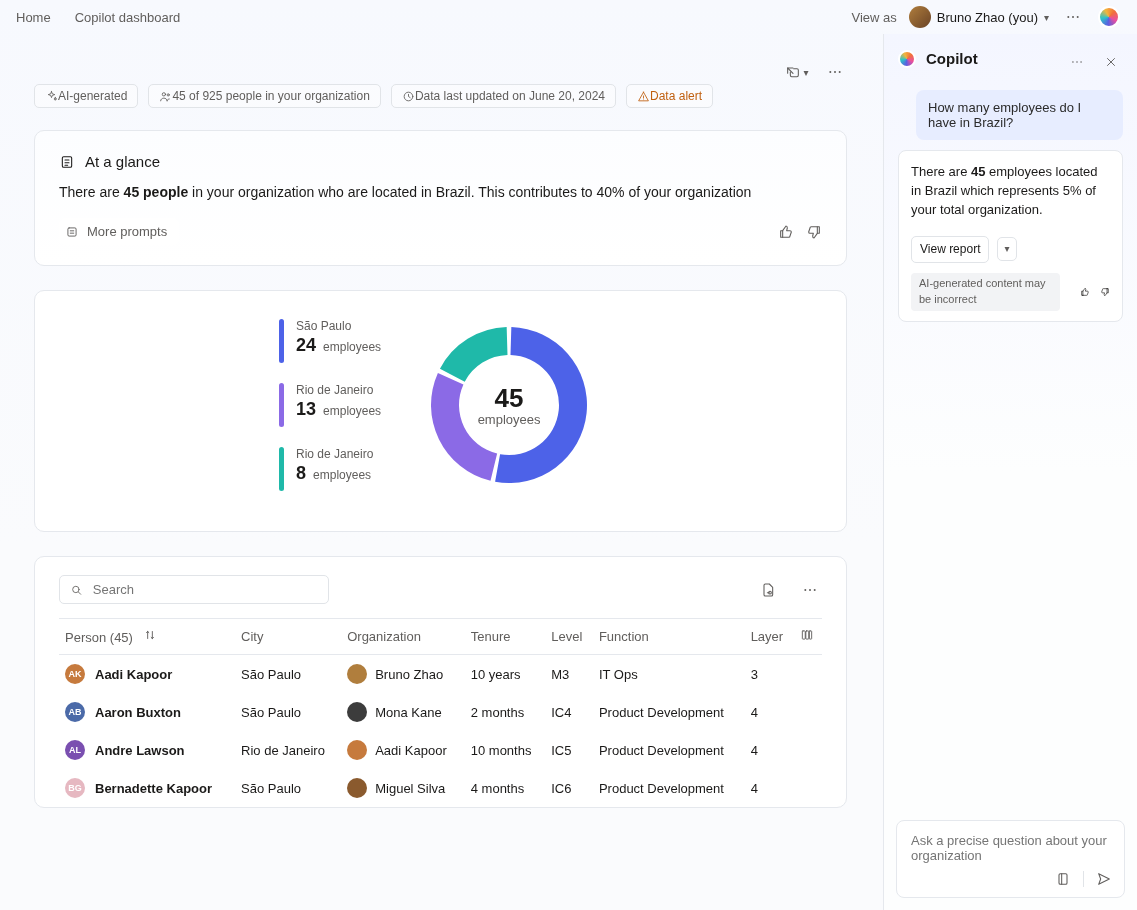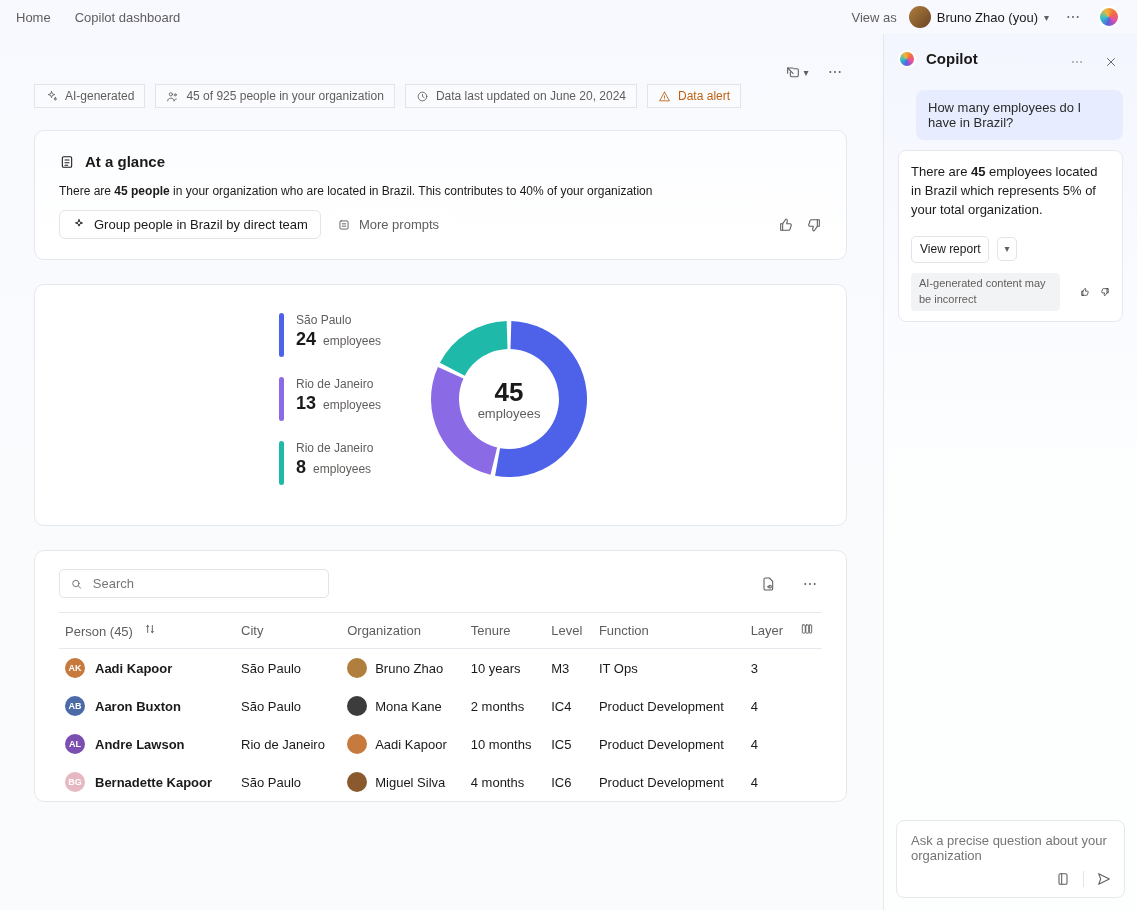--- a/index.html
+++ b/index.html
@@ -49,36 +49,36 @@
   .side{width:254px;border-left:1px solid var(--card-border);background:linear-gradient(180deg,#f4f6ff 0%,#fdfefe 50%);display:flex;flex-direction:column}
 
   h1{font-size:36px;font-weight:700;line-height:1.18;margin:14px 0 16px;max-width:620px}
 
   .title-row{display:flex;align-items:flex-start}
   .title-right{margin-left:auto;display:flex;gap:14px;align-items:center;padding-top:18px}
 
   
   .tags{display:flex;gap:10px;flex-wrap:wrap;margin-bottom:22px}
   .tag{
-    display:inline-flex;align-items:center;gap:7px;
-    border:1px solid var(--border);border-radius:0;
+    display:inline-flex;align-items:center;
+    border:1px solid var(--border);border-radius:5px;
     padding:4px 10px;font-size:12px;color:var(--muted);
     background:#fff6;
   }
   .tag.alert{color:var(--badge-orange)}
   .tag svg,.tag .ico{width:13px;height:13px}
 
   
   .card{
     border:1px solid var(--card-border);border-radius:10px;
     background:#fff;padding:22px 24px 20px;margin-bottom:24px;
   }
   .card.soft{background:linear-gradient(180deg,#fcfdff,#fff)}
-  .glance-head{display:flex;align-items:center;gap:10px;font-weight:700;font-size:15px;margin-bottom:14px}
-  .glance-body{font-size:12px;color:var(--text);margin-bottom:12px}
+  .glance-head{display:flex;align-items:center;gap:10px;font-weight:400;font-size:15px;margin-bottom:14px}
+  .glance-body{font-size:14px;color:var(--text);margin-bottom:18px}
   .glance-body b{font-weight:600}
 
   .chip-row{display:flex;align-items:center;gap:10px}
   .chip{
     display:inline-flex;align-items:center;gap:8px;
     border:1px solid var(--border);border-radius:6px;
     padding:6px 12px;font-size:13px;color:var(--text);
     background:#fff;
   }
   .chip.ghost{color:var(--muted)}
@@ -250,26 +250,20 @@
         <svg class="sv16" viewBox="0 0 24 24">
             <rect x="5" y="4" width="14" height="16" rx="2"></rect>
             <path d="M9 9h6M9 13h6M9 17h4"></path>
           </svg>
         <span>At a glance</span>
       </div>
       <div class="glance-body">
         <span>There are </span><b>45 people</b><span> in your organization who are located in Brazil. This contributes to 40% of your organization</span>
       </div>
       <div class="chip-row">
-        <span class="chip">
-          <svg class="sv" viewBox="0 0 24 24">
-              <path d="M12 3l1.5 4L18 8.5 13.5 10 12 14l-1.5-4L6 8.5 10.5 7 12 3z"></path>
-            </svg>
-          <span>Group people in Brazil by direct team</span>
-        </span>
         <span class="chip ghost" style="border:none;padding-left:6px">
           <svg class="sv" viewBox="0 0 24 24">
               <rect x="5" y="5" width="14" height="14" rx="2"></rect>
               <path d="M9 10h6M9 14h6"></path>
             </svg>
           <span>More prompts</span>
         </span>
         <span class="thumbs">
           <svg class="thumb sv16" viewBox="0 0 24 24">
               <path d="M7 20V10l5-7c1 0 2 1 2 3l-1 4h5a2 2 0 0 1 2 2l-2 6a2 2 0 0 1-2 2H7z"></path>

